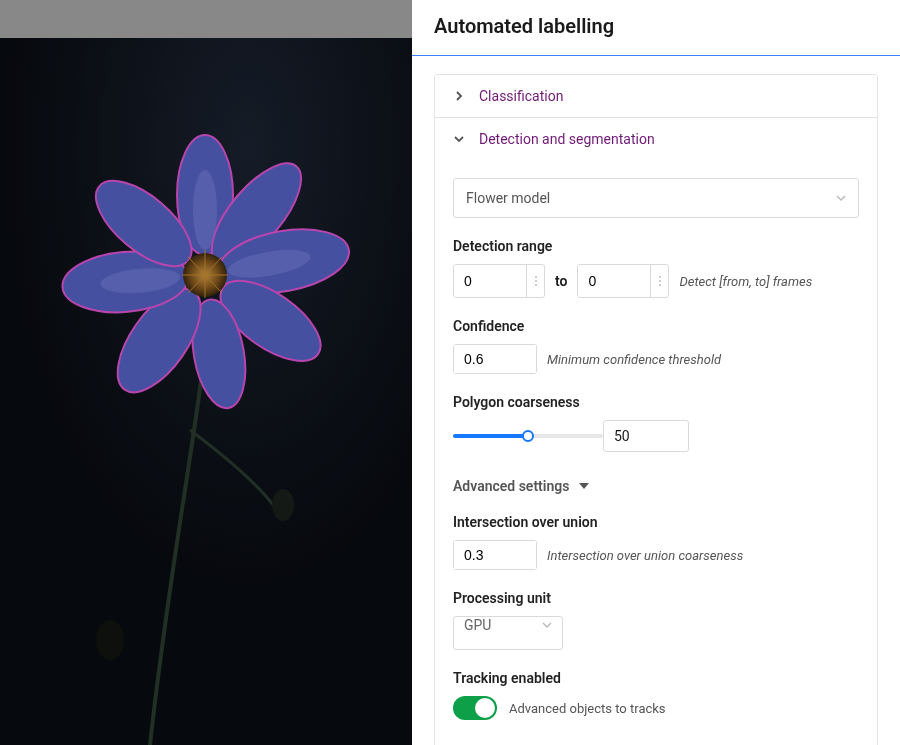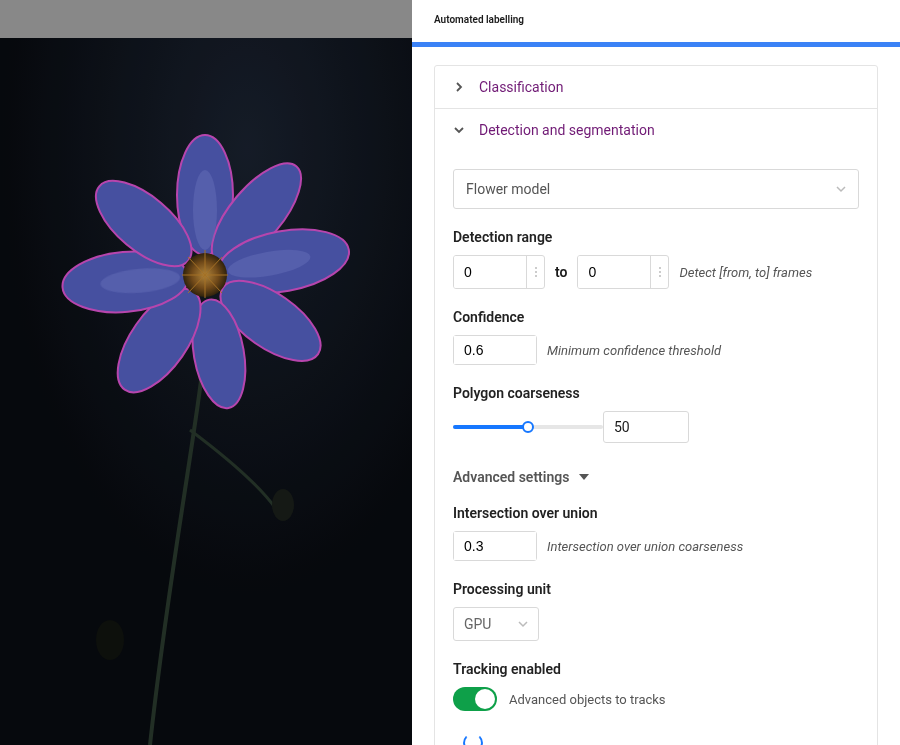--- a/index.html
+++ b/index.html
@@ -39,22 +39,22 @@
     flex: 1;
     height: 745px;
     display: flex;
     flex-direction: column;
     background: #fff;
     overflow: hidden;
   }
   .panel-header {
     padding: 14px 22px 17px;
     font-weight: 600;
-    font-size: 10px;
-    border-bottom: 5px solid #3b82f6;
+    font-size: 20px;
+    border-bottom: 1px solid #3b82f6;
   }
   .panel-scroll {
     flex: 1;
     overflow-y: auto;
     padding: 18px 22px 22px;
   }
 
   .accordion {
     border: 1px solid #e4e4e4;
     border-radius: 3px;
@@ -202,26 +202,25 @@
   }
   .caret-down-filled {
     width: 0; height: 0;
     border-left: 5px solid transparent;
     border-right: 5px solid transparent;
     border-top: 6px solid #555;
   }
 
   .proc-select {
     display: inline-flex;
-    align-items: center;
     justify-content: space-between;
     border: 1px solid #d9d9d9;
     border-radius: 3px;
     height: 34px;
-    width: 86px;
+    width: 110px;
     padding: 0 10px;
     color: #666;
     cursor: pointer;
   }
 
   .toggle-row {
     display: flex;
     align-items: center;
     gap: 12px;
     margin-top: 4px;

